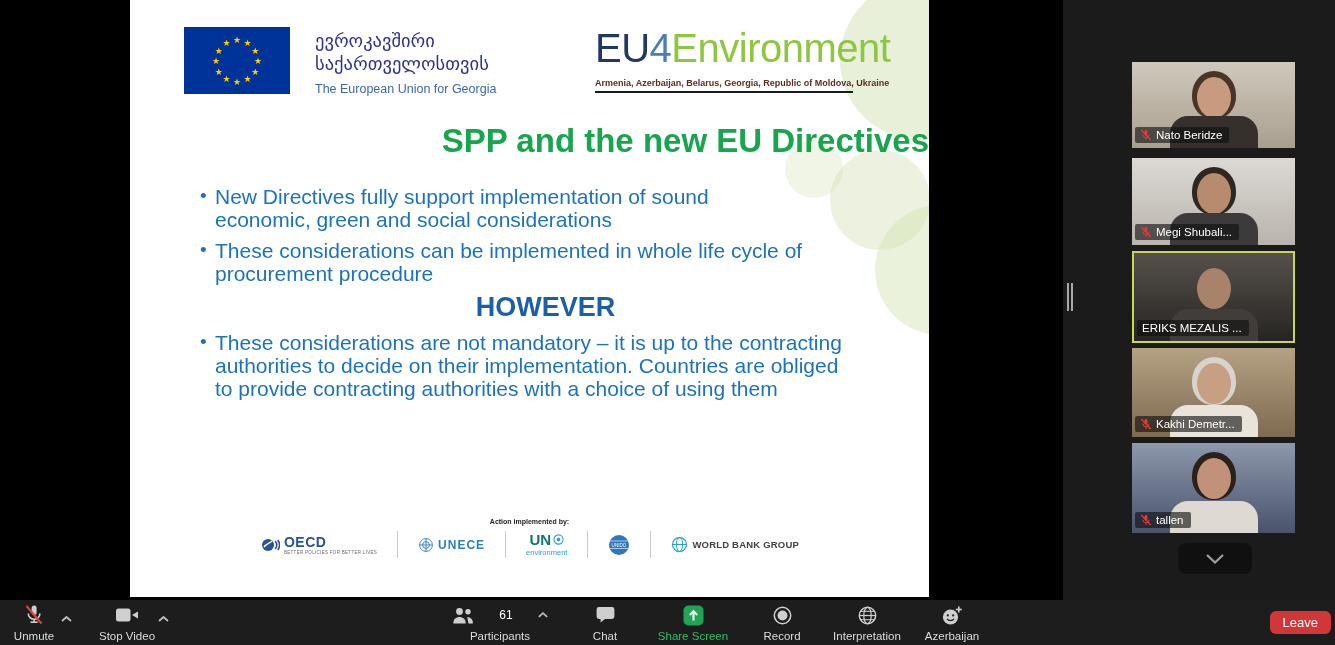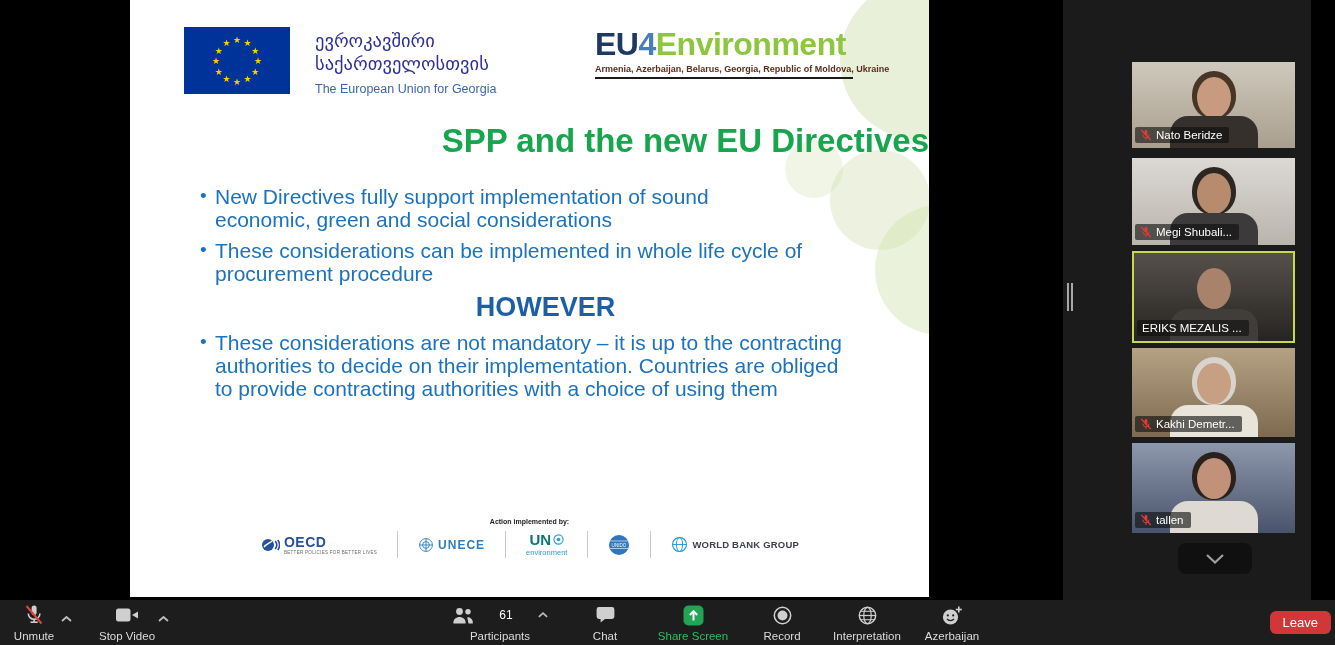--- a/index.html
+++ b/index.html
@@ -15,25 +15,25 @@
   .deco.c2 { left:700px; top:150px; width:100px; height:100px; background:rgba(205,222,170,.38); }
   .deco.c3 { left:745px; top:205px; width:130px; height:130px; background:rgba(210,226,178,.45); }
   .deco.c4 { left:655px; top:140px; width:58px;  height:58px;  background:rgba(212,227,182,.35); }
 
   .eu-flag { position:absolute; left:54px; top:27px; width:106px; height:67px; background:#003399; }
   .eu-text { position:absolute; left:185px; top:29px; }
   .eu-text .ka { font-family:"DejaVu Sans",sans-serif; font-size:18.5px; color:#2e3192; line-height:1.26; }
   .eu-text .en { font-size:12.5px; color:#3a66b0; margin-top:6px; }
 
   .eu4env { position:absolute; left:465px; top:28px; width:268px; }
-  .eu4env .big { font-size:32px; font-weight:bold; letter-spacing:-0.5px; line-height:1; }
+  .eu4env .big { font-size:40px; font-weight:normal; letter-spacing:-0.5px; line-height:1; }
   .eu4env .p-eu  { color:#1f3864; }
   .eu4env .p-4   { color:#4a7ebb; }
   .eu4env .p-env { color:#8dc63f; }
-  .eu4env .countries { font-size:9px; font-weight:bold; color:#5d2c1c; margin-top:4px; white-space:nowrap;text-align:center; }
+  .eu4env .countries { font-size:9px; font-weight:bold; color:#5d2c1c; margin-top:10px; white-space:nowrap;text-align:center; }
   .eu4env .logo-rule { height:2px; background:#1a1a1a; margin-top:3px; width:258px; }
 
   .slide-title { position:absolute; top:122px; left:0; width:100%; text-align:right;
                  font-size:33px; font-weight:bold; color:#17a54d; }
 
   .bullet { position:relative; padding-left:15px; color:#1b72be; font-size:21px; line-height:1.09; }
   .bullet::before { content:"•"; position:absolute; left:0; top:0; font-size:19px; }
   .b1 { position:absolute; left:70px; top:186px; width:580px; }
   .b2 { position:absolute; left:70px; top:240px; width:618px; }
   .however { position:absolute; top:292px; left:0; width:100%; text-align:center;
@@ -47,21 +47,21 @@
   .sep { width:1px; height:27px; background:#c9c9c9; }
   .logo-item { display:inline-flex; align-items:center; gap:4px; }
   .oecd-txt { font-size:14px; font-weight:bold; color:#27519c; letter-spacing:.5px; line-height:1; }
   .oecd-tag { font-size:4.5px; color:#6a6a6a; letter-spacing:.3px; margin-top:1px; }
   .unece-txt { font-size:12px; font-weight:bold; color:#2f7fc1; letter-spacing:1px; }
   .unenv-un { font-size:15px; font-weight:bold; color:#0f766e; line-height:1; }
   .unenv-env { font-size:7.5px; color:#2a9fd8; margin-top:1px; }
   .wbg-txt { font-size:9.5px; font-weight:bold; color:#3f4149; letter-spacing:.2px; }
 
   
-  .sidebar { position:absolute; left:1063px; top:0; width:248px; height:600px; background:#1b1b1b; }
+  .sidebar { position:absolute; left:1063px; top:0; width:272px; height:600px; background:#1b1b1b; }
   .drag-handle { position:absolute; left:4px; top:283px; height:28px; display:flex; gap:2px; cursor:col-resize; }
   .drag-handle i { display:block; width:2px; height:28px; background:#a8a8a8; }
 
   .tile { position:absolute; left:69px; width:163px; overflow:hidden;
           background:linear-gradient(180deg,var(--room1,#555),var(--room2,#222)); cursor:pointer; }
   .tile.active { border:2px solid #c6d94f; }
   .person-hair { position:absolute; left:calc(50% - 22px); top:9px; width:44px; height:48px;
                  border-radius:50% 50% 46% 46%; background:var(--hair,transparent); }
   .person-head { position:absolute; left:calc(50% - 17px); top:15px; width:34px; height:41px;
                  border-radius:50%; background:var(--skin,#c89b80); }

